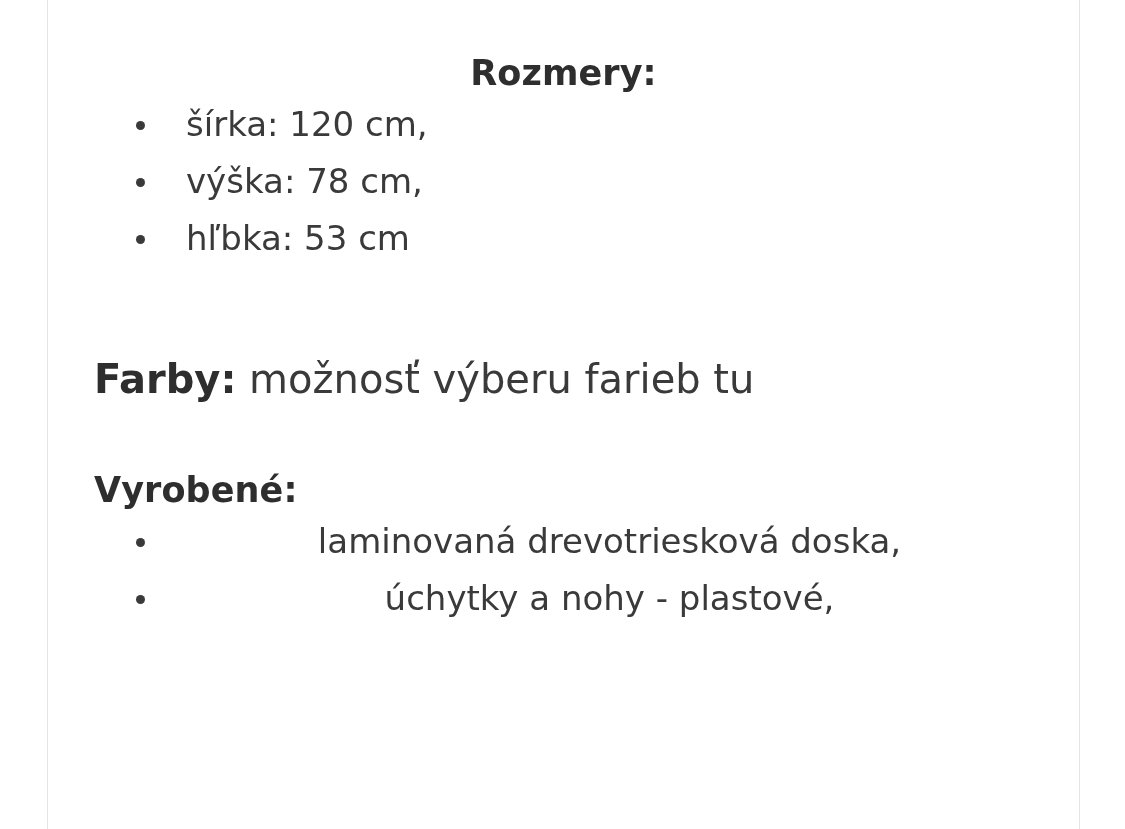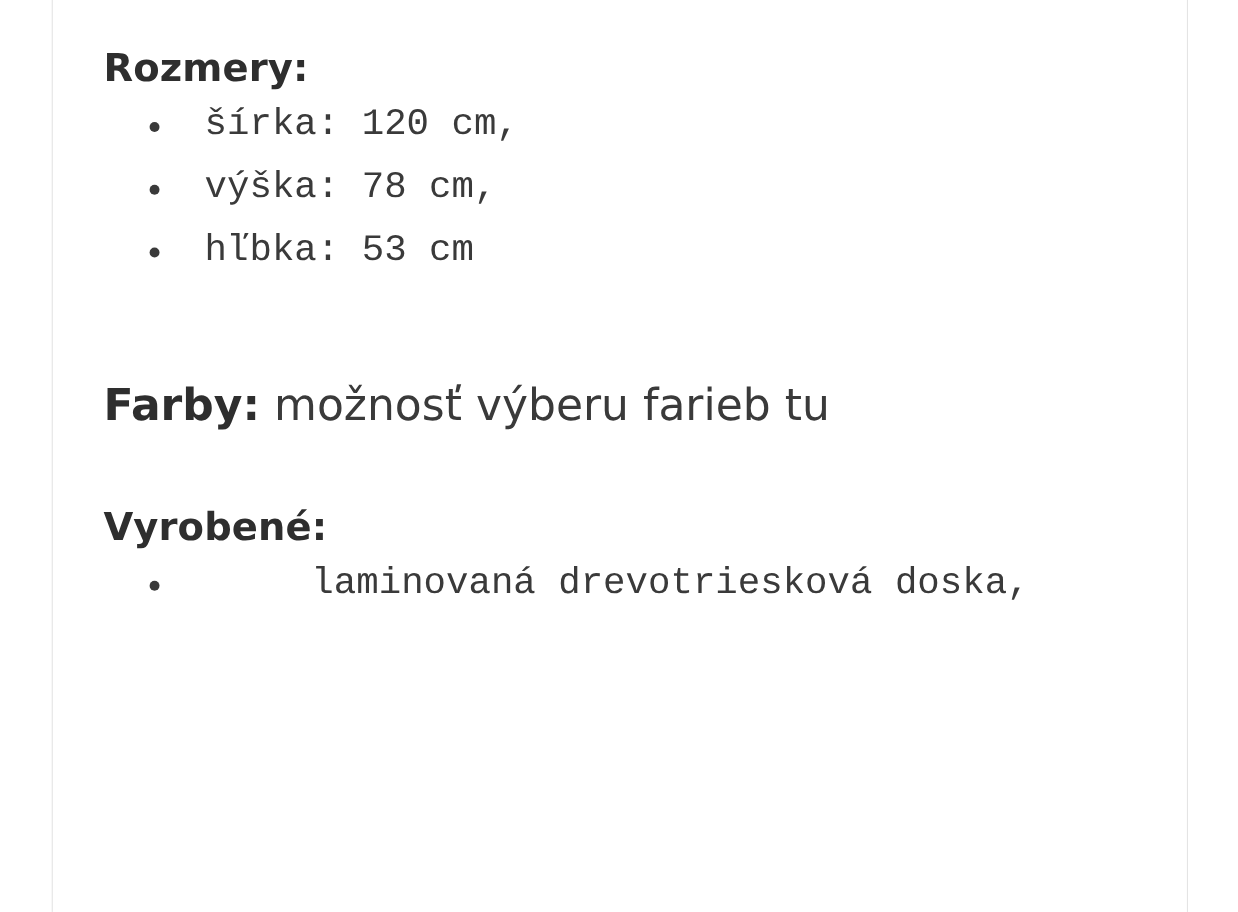--- a/index.html
+++ b/index.html
@@ -48,27 +48,27 @@
   }
   .heading {
     font-size: 35px;
     font-weight: 600;
     color: #2e2e2e;
     line-height: 1.25;
     margin: 0;
     letter-spacing: 0.1px;
   }
   .heading-rozmery {
-    margin-top: 2px;
+    margin-top: 12px;
+    text-align: center;
   }
   ul.bullets {
     list-style: none;
     margin: 0;
     padding: 0;
-    font-family: Liberation Mono, monospace;
   }
   ul.bullets li {
     position: relative;
     font-size: 34px;
     line-height: 57px;
     color: #3a3a3a;
     padding-left: 92px;
   }
   ul.bullets li::before {
     content: "";
@@ -120,16 +120,17 @@
     <p class="para-farby">
       <span class="label">Farby:</span><span> možnosť výberu farieb tu</span>
     </p>
 
     <div class="spacer-2"></div>
 
     <h2 class="heading">Vyrobené:</h2>
 
     <ul class="bullets list-vyrobene">
       <li>laminovaná drevotriesková doska,</li>
+      <li>úchytky a nohy - plastové,</li>
     </ul>
 
   </div>
 </div>
 
 </body></html>

